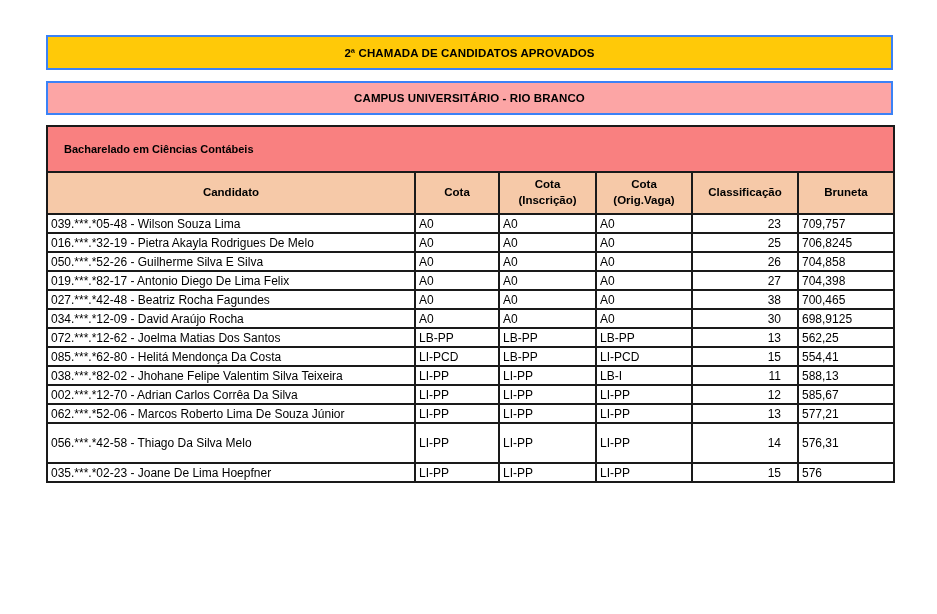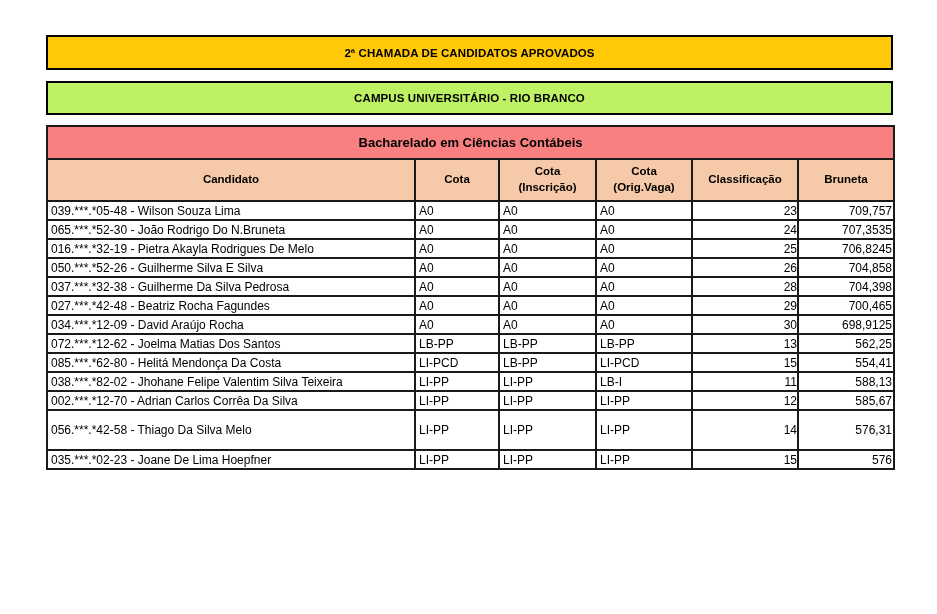--- a/index.html
+++ b/index.html
@@ -14,48 +14,48 @@
   }
   .sheet {
     position: absolute;
     left: 46px;
     top: 35px;
     width: 847px;
   }
   .banner {
     box-sizing: border-box;
     width: 847px;
-    border: 2px solid #000000;
+    border: 2px solid #3b82f6;
     display: flex;
     align-items: center;
     justify-content: center;
     font-weight: bold;
     font-size: 11.5px;
     letter-spacing: 0.1px;
   }
   .banner-call   { height: 35px; background: #FFC908; margin-bottom: 11px; }
-  .banner-campus { height: 34px; background: #bef264; margin-bottom: 10px; }
+  .banner-campus { height: 34px; background: #fca5a5; margin-bottom: 10px; }
 
   table {
     border-collapse: collapse;
     table-layout: fixed;
     width: 847px;
   }
   th, td {
     border: 2px solid #1a1a1a;
     overflow: hidden;
     box-sizing: border-box;
   }
   .course-row td {
     background: #F98080;
     font-weight: bold;
-    font-size: 13px;
-    text-align: center;
+    font-size: 11px;
+    text-align: left;
     height: 20px;
-    padding: 8px;
+    padding: 16px;
   }
   .head-row th {
     background: #F6C9A8;
     font-weight: bold;
     font-size: 11.5px;
     text-align: center;
     vertical-align: middle;
     height: 42px;
     white-space: pre-line;
     line-height: 1.35;
@@ -64,22 +64,22 @@
   tbody td {
     font-size: 12px;
     height: 19px;
     padding: 0 3px;
     vertical-align: middle;
     white-space: nowrap;
   }
   tbody tr:nth-child(12),
   tbody tr:nth-child(14) { height: 40px; }
   td.cell-left  { text-align: left; }
-  td.cell-num   { text-align: right; padding-right: 0; }
-  td.cell-pts   { text-align: right; padding-right: 1px; }
+  td.cell-num   { text-align: right; padding-right: 16px; }
+  td.cell-pts   { text-align: left; padding-right: 1px; }
 </style>
 </head>
 <body>
 
 <div class="sheet">
 
   <div class="banner banner-call">
     <span>2ª CHAMADA DE CANDIDATOS APROVADOS</span>
   </div>
 
@@ -114,57 +114,49 @@
     <tbody>
         <tr>
     <td class="cell-left">039.***.*05-48 - Wilson Souza Lima</td>
     <td class="cell-left">A0</td>
     <td class="cell-left">A0</td>
     <td class="cell-left">A0</td>
     <td class="cell-num">23</td>
     <td class="cell-pts">709,757</td>
   </tr>
         <tr>
-    <td class="cell-left">065.***.*52-30 - João Rodrigo Do N.Bruneta</td>
-    <td class="cell-left">A0</td>
-    <td class="cell-left">A0</td>
-    <td class="cell-left">A0</td>
-    <td class="cell-num">24</td>
-    <td class="cell-pts">707,3535</td>
-  </tr>
-        <tr>
     <td class="cell-left">016.***.*32-19 - Pietra Akayla Rodrigues De Melo</td>
     <td class="cell-left">A0</td>
     <td class="cell-left">A0</td>
     <td class="cell-left">A0</td>
     <td class="cell-num">25</td>
     <td class="cell-pts">706,8245</td>
   </tr>
         <tr>
     <td class="cell-left">050.***.*52-26 - Guilherme Silva E Silva</td>
     <td class="cell-left">A0</td>
     <td class="cell-left">A0</td>
     <td class="cell-left">A0</td>
     <td class="cell-num">26</td>
     <td class="cell-pts">704,858</td>
   </tr>
         <tr>
-    <td class="cell-left">037.***.*32-38 - Guilherme Da Silva Pedrosa</td>
-    <td class="cell-left">A0</td>
-    <td class="cell-left">A0</td>
-    <td class="cell-left">A0</td>
-    <td class="cell-num">28</td>
+    <td class="cell-left">019.***.*82-17 - Antonio Diego De Lima Felix</td>
+    <td class="cell-left">A0</td>
+    <td class="cell-left">A0</td>
+    <td class="cell-left">A0</td>
+    <td class="cell-num">27</td>
     <td class="cell-pts">704,398</td>
   </tr>
         <tr>
     <td class="cell-left">027.***.*42-48 - Beatriz Rocha Fagundes</td>
     <td class="cell-left">A0</td>
     <td class="cell-left">A0</td>
     <td class="cell-left">A0</td>
-    <td class="cell-num">29</td>
+    <td class="cell-num">38</td>
     <td class="cell-pts">700,465</td>
   </tr>
         <tr>
     <td class="cell-left">034.***.*12-09 - David Araújo Rocha</td>
     <td class="cell-left">A0</td>
     <td class="cell-left">A0</td>
     <td class="cell-left">A0</td>
     <td class="cell-num">30</td>
     <td class="cell-pts">698,9125</td>
   </tr>
@@ -194,20 +186,28 @@
   </tr>
         <tr>
     <td class="cell-left">002.***.*12-70 - Adrian Carlos Corrêa Da Silva</td>
     <td class="cell-left">LI-PP</td>
     <td class="cell-left">LI-PP</td>
     <td class="cell-left">LI-PP</td>
     <td class="cell-num">12</td>
     <td class="cell-pts">585,67</td>
   </tr>
         <tr>
+    <td class="cell-left">062.***.*52-06 - Marcos Roberto Lima De Souza Júnior</td>
+    <td class="cell-left">LI-PP</td>
+    <td class="cell-left">LI-PP</td>
+    <td class="cell-left">LI-PP</td>
+    <td class="cell-num">13</td>
+    <td class="cell-pts">577,21</td>
+  </tr>
+        <tr>
     <td class="cell-left">056.***.*42-58 - Thiago Da Silva Melo</td>
     <td class="cell-left">LI-PP</td>
     <td class="cell-left">LI-PP</td>
     <td class="cell-left">LI-PP</td>
     <td class="cell-num">14</td>
     <td class="cell-pts">576,31</td>
   </tr>
         <tr>
     <td class="cell-left">035.***.*02-23 - Joane De Lima Hoepfner</td>
     <td class="cell-left">LI-PP</td>

